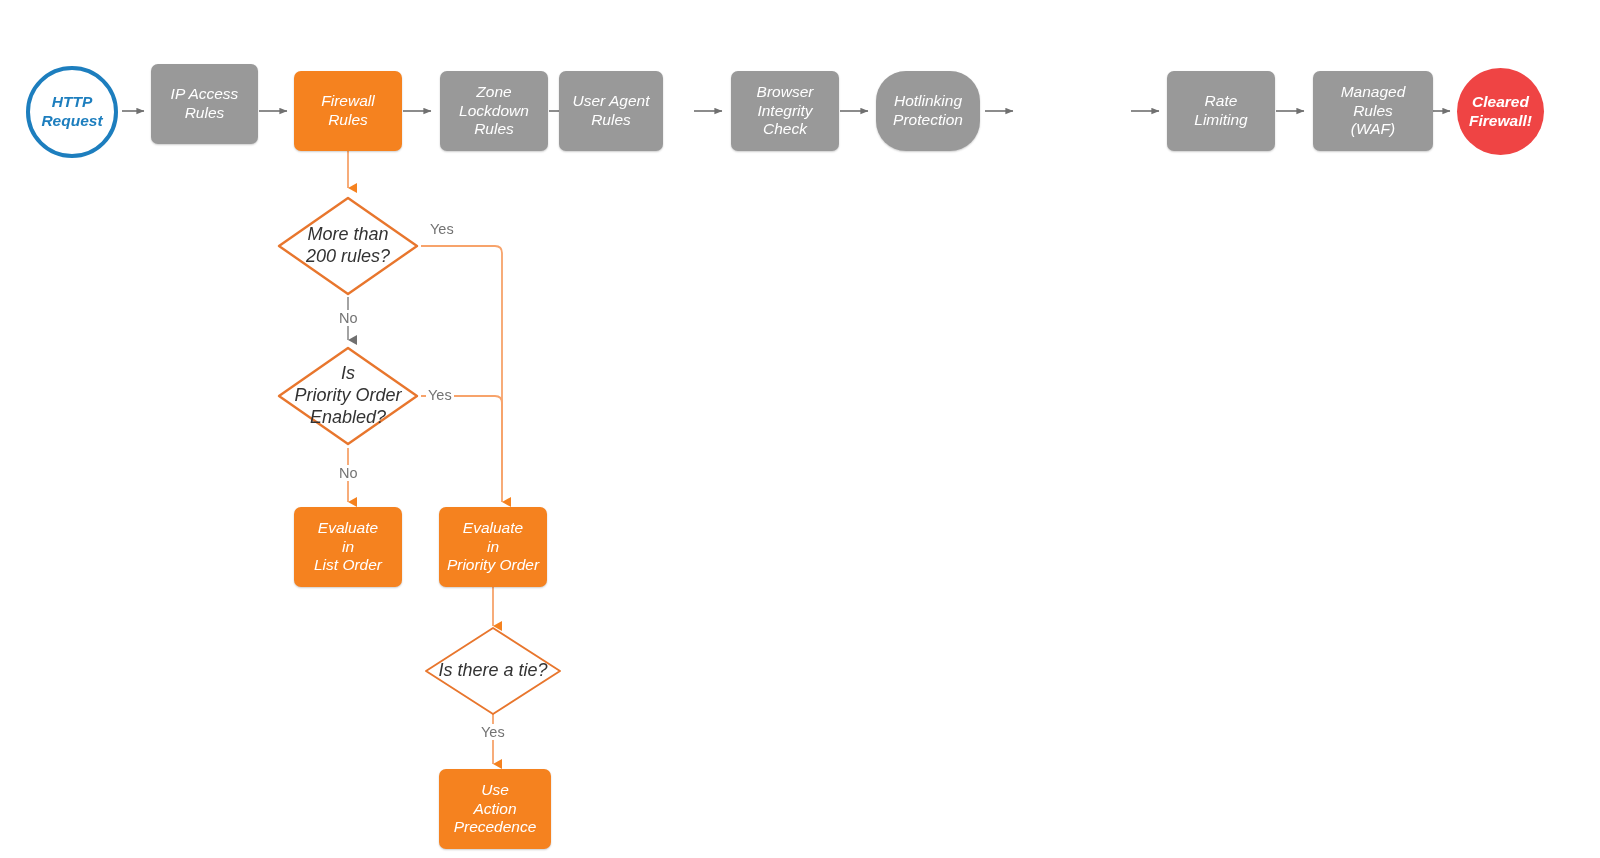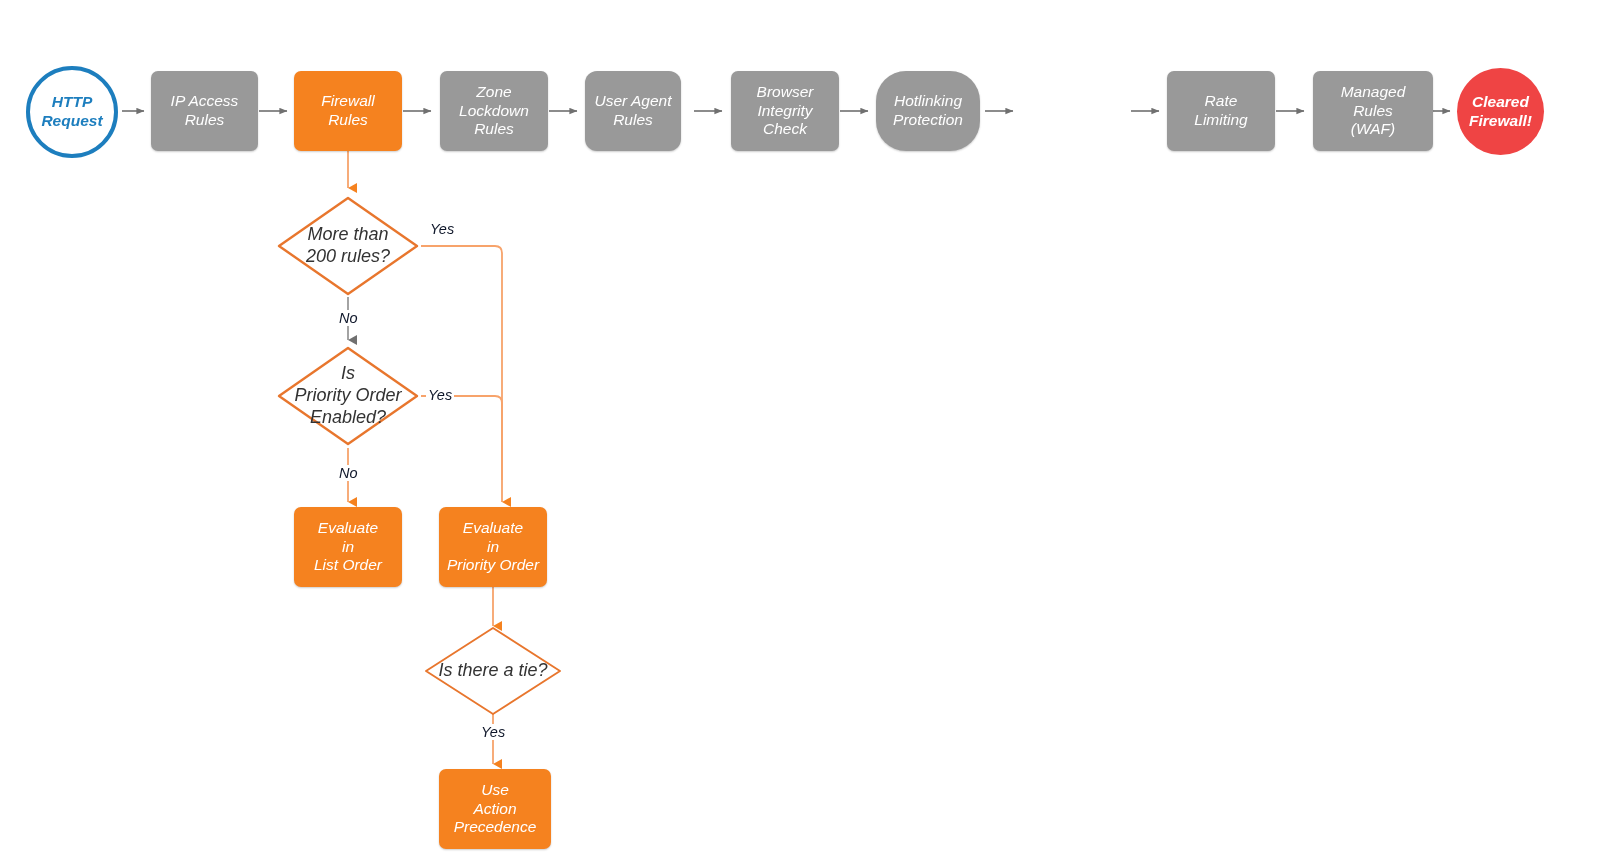--- a/index.html
+++ b/index.html
@@ -85,22 +85,21 @@
     white-space: pre-line;
     font-size: 18px;
     color: #333333;
     line-height: 1.22;
     font-style: italic;
   }
 
   .edge-label {
     position: absolute;
     font-size: 14.5px;
-    font-style: italic;
-    color: #0f172a;
+    color: #737373;
     background: #ffffff;
     padding: 0 2px;
     white-space: nowrap;
     text-align: right;
   }
 </style>
 </head>
 <body>
 
 <div id="canvas">
@@ -142,31 +141,31 @@
     <path d="M348,408 L348,462" stroke="#F7A36B" stroke-width="1.8" fill="none" marker-end="url(#arrow-orange-down)"></path>
 
     <path d="M493,547 L493,586" stroke="#F7A36B" stroke-width="1.8" fill="none" marker-end="url(#arrow-orange-down)"></path>
 
     <path d="M493,674 L493,724" stroke="#F7A36B" stroke-width="1.8" fill="none" marker-end="url(#arrow-orange-down)"></path>
   </svg>
 
   <div class="node terminal outline" style="left:26px; top:26px; width:92px; height:92px;">HTTP
 Request</div>
 
-  <div class="node proc gray" style="left:151px; top:31px; width:107px; height:80px;">IP Access
+  <div class="node proc gray" style="left:151px; top:24px; width:107px; height:80px;">IP Access
 Rules</div>
 
   <div class="node proc orange" style="left:294px; top:31px; width:108px; height:80px;">Firewall
 Rules</div>
 
   <div class="node proc gray" style="left:440px; top:31px; width:108px; height:80px;">Zone
 Lockdown
 Rules</div>
 
-  <div class="node proc gray" style="left:585px; top:31px; width:96px; height:80px;border-radius:12px;">User Agent
+  <div class="node proc gray" style="left:559px; top:31px; width:104px; height:80px;">User Agent
 Rules</div>
 
   <div class="node proc gray" style="left:731px; top:31px; width:108px; height:80px;">Browser
 Integrity
 Check</div>
 
   <div class="node proc gray" style="left:876px; top:31px; width:104px; height:80px;border-radius:30px;">Hotlinking
 Protection</div>
 
 

